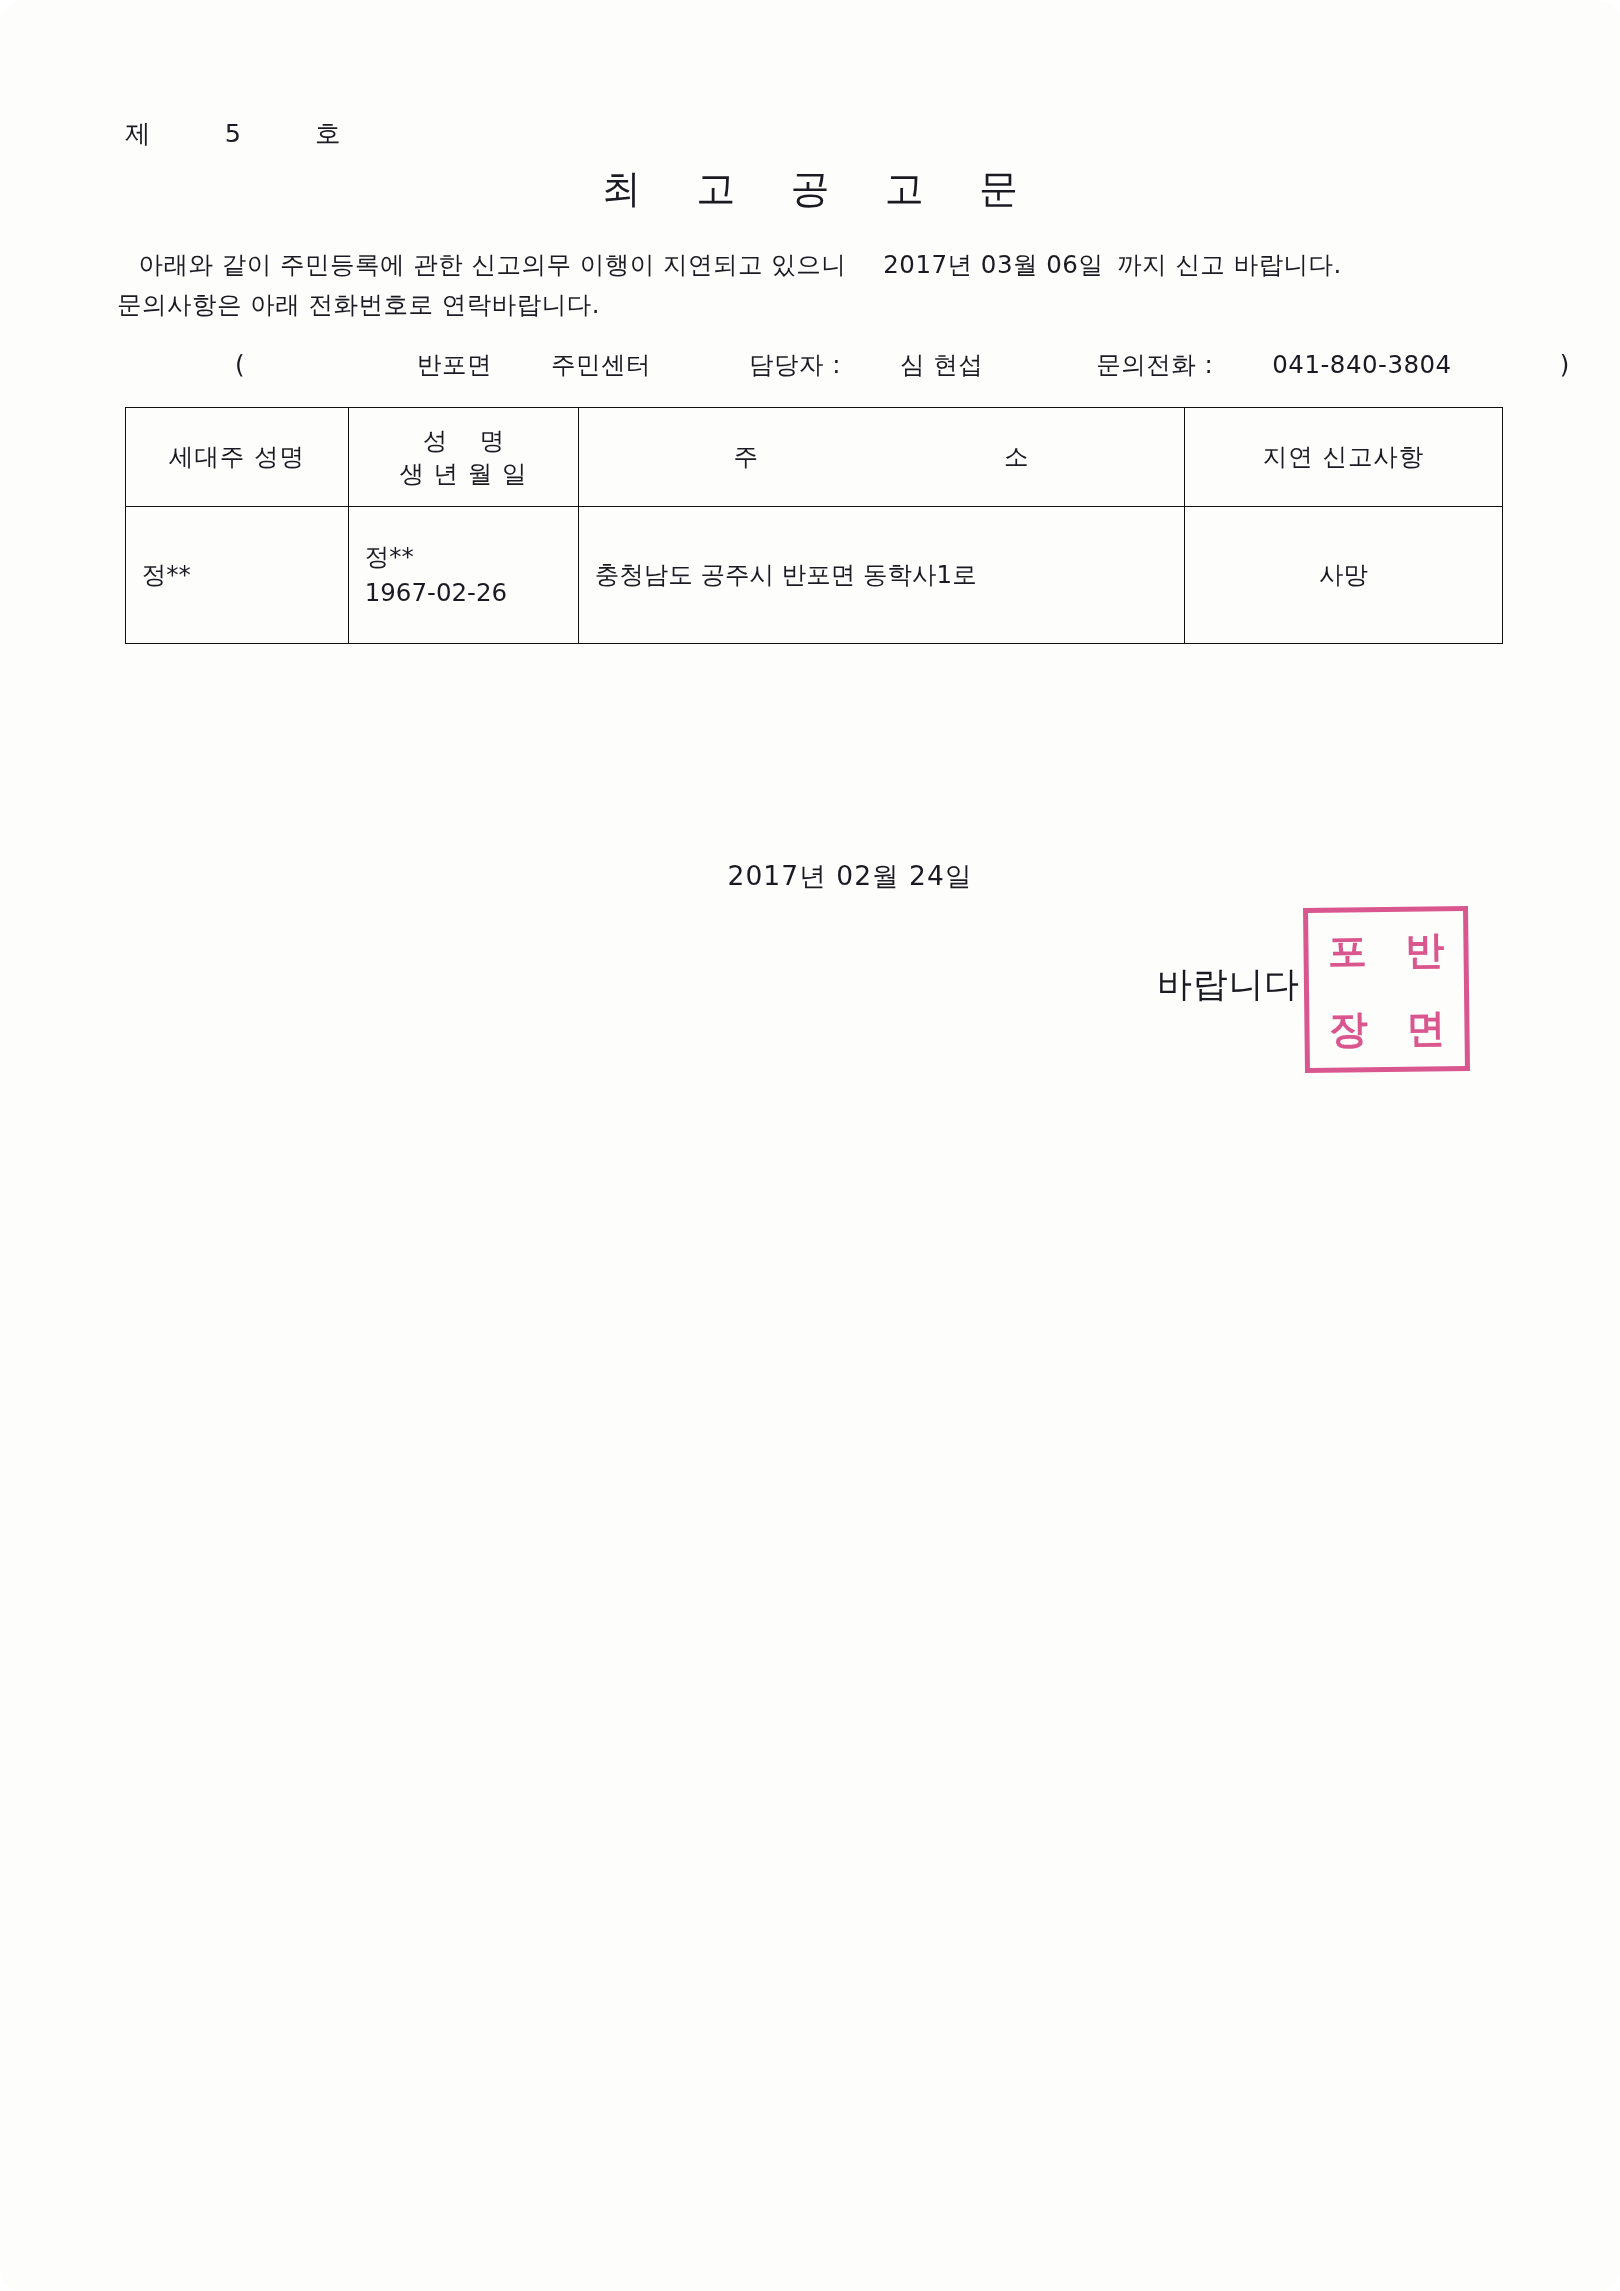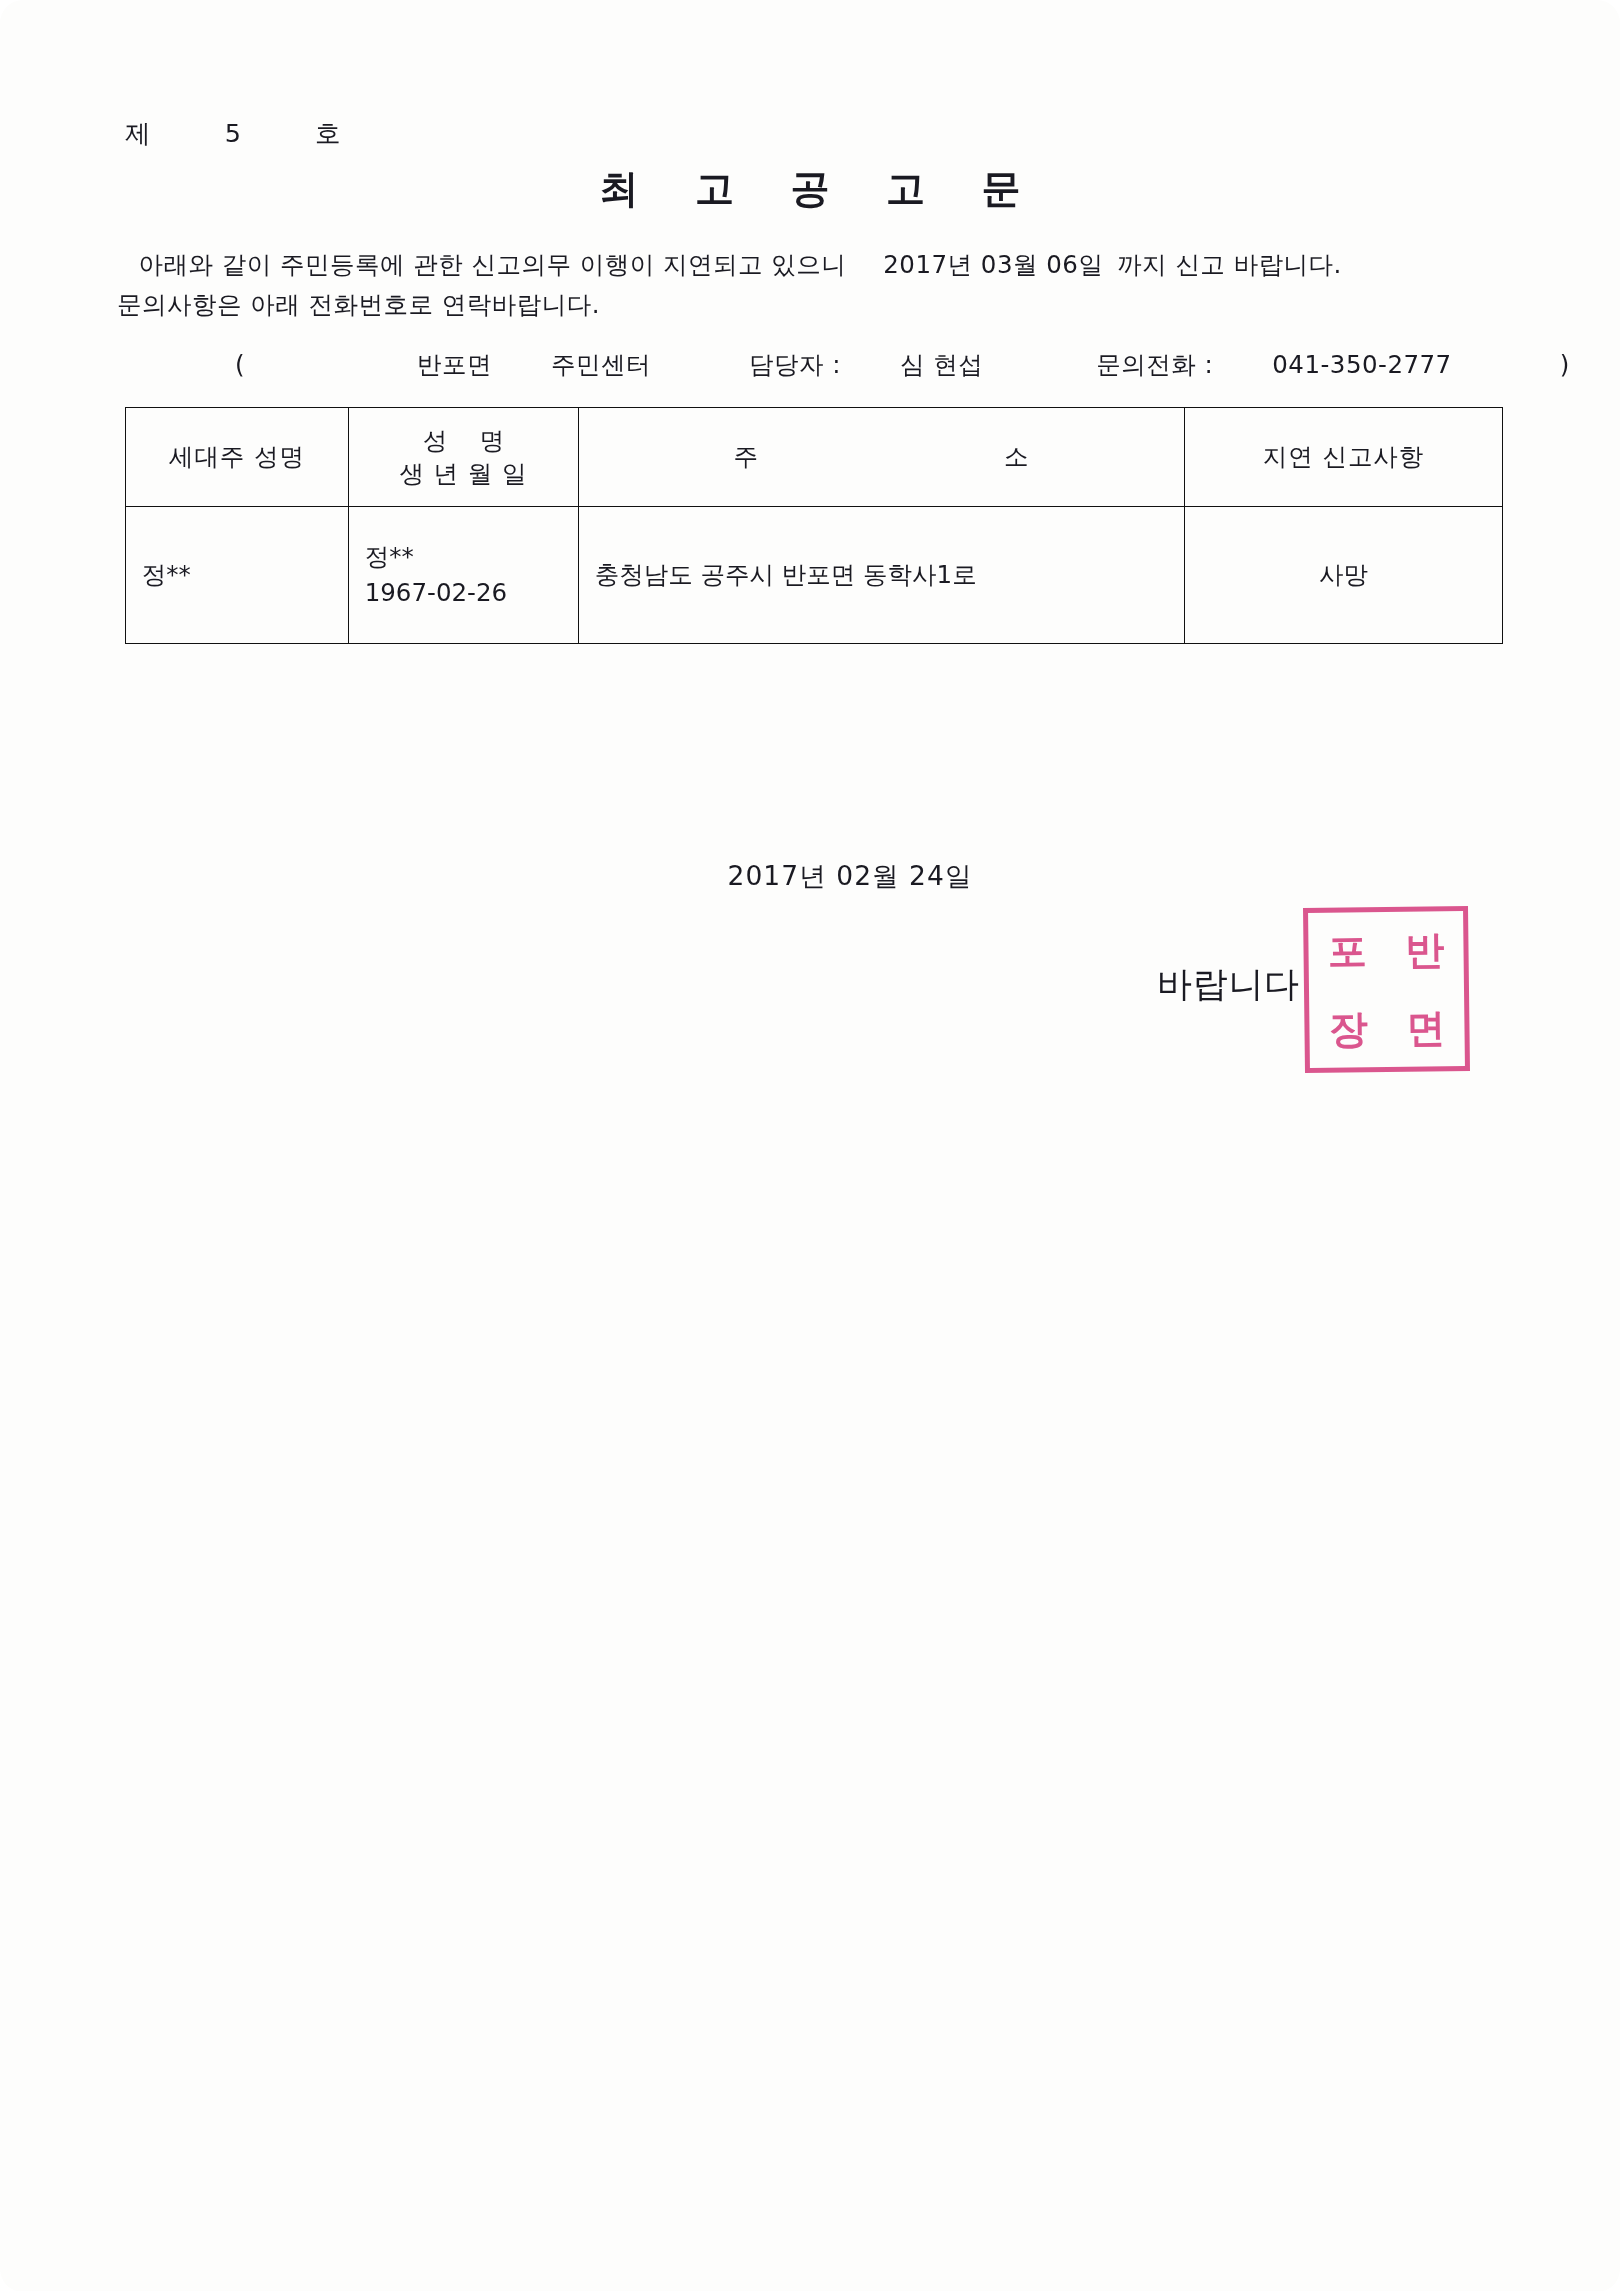--- a/index.html
+++ b/index.html
@@ -31,21 +31,21 @@
     white-space: pre;
   }
   
   .doc-title {
     position: absolute;
     left: 0;
     right: 0;
     top: 162px;
     text-align: center;
     font-size: 39px;
-    font-weight: 700;
+    font-weight: 400;
     letter-spacing: 0.55em;
     text-indent: 0.55em;
   }
   
   .intro {
     position: absolute;
     left: 93px;
     top: 245px;
     width: 1431px;
     font-size: 24.5px;
@@ -197,21 +197,21 @@
   <div class="doc-title">최 고 공 고 문</div>
 
   <div class="intro">
     <span class="line1">
       <span>아래와 같이 주민등록에 관한 신고의무 이행이 지연되고 있으니</span><span class="gap-small"></span><span>2017년 03월 06일</span><span class="gap-tiny"></span><span>까지 신고 바랍니다.</span>
     </span>
     <span class="line2">문의사항은 아래 전화번호로 연락바랍니다.</span>
   </div>
 
   <div class="contact">
-    <span>(</span><span class="s1"></span><span>반포면</span><span class="s2"></span><span>주민센터</span><span class="s3"></span><span>담당자 :</span><span class="s2"></span><span>심 현섭</span><span class="s4"></span><span>문의전화 :</span><span class="s2"></span><span>041-350-2777</span><span class="s5"></span><span>)</span>
+    <span>(</span><span class="s1"></span><span>반포면</span><span class="s2"></span><span>주민센터</span><span class="s3"></span><span>담당자 :</span><span class="s2"></span><span>심 현섭</span><span class="s4"></span><span>문의전화 :</span><span class="s2"></span><span>041-840-3804</span><span class="s5"></span><span>)</span>
   </div>
 
   <table class="tbl">
     <colgroup>
       <col class="col-name">
       <col class="col-birth">
       <col class="col-addr">
       <col class="col-note">
     </colgroup>
     <thead>

